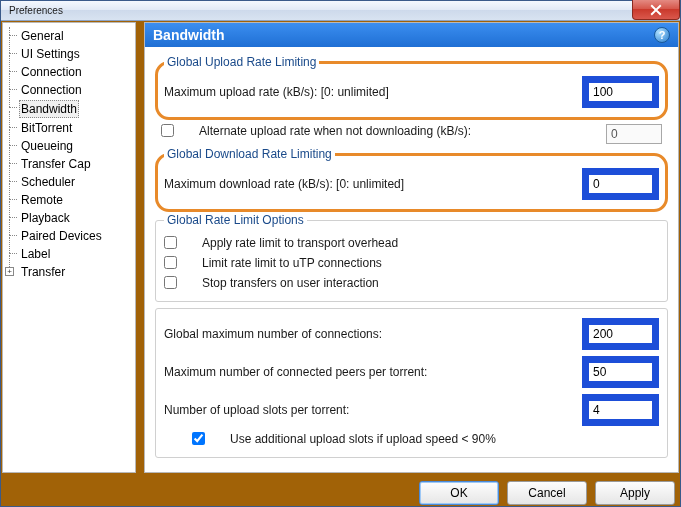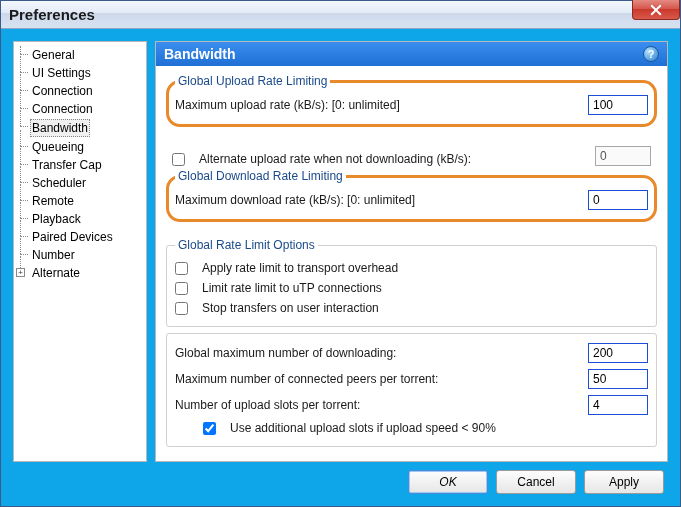--- a/index.html
+++ b/index.html
@@ -26,22 +26,21 @@
     height: 28px;
     background: linear-gradient(to bottom, #f4f8fe 0%, #e2eaf6 45%, #cdd9eb 46%, #d8e3f1 100%);
     border-bottom: 1px solid #8ca4c6;
     display: flex;
     align-items: center;
     padding: 0 0 0 8px;
     position: relative;
   }
   .titlebar .title {
     color: #1a1a1a;
-    font-size: 15px;
-    font-weight: bold;
+    font-size: 10px;
   }
   .titlebar .close-btn {
     position: absolute;
     top: -1px;
     right: 0;
     width: 48px;
     height: 20px;
     background: linear-gradient(to bottom, #e48a82 0%, #d6584c 45%, #c9372a 46%, #d9584c 100%);
     border: 1px solid #8a2a20;
     border-top: none;
@@ -50,22 +49,22 @@
     align-items: center;
     justify-content: center;
     color: #fff;
     font-weight: bold;
   }
   .close-btn svg { width: 12px; height: 12px; }
   .body {
     flex: 1;
     display: flex;
     flex-direction: column;
-    padding: 12px;
-    background: #0ea5e9;
+    padding: 1px;
+    background: #a16207;
   }
   .main-row {
     flex: 1;
     display: flex;
     gap: 8px;
     min-height: 0;
   }
   .sidebar {
     width: 134px;
     background: #fff;
@@ -158,43 +157,43 @@
   }
   legend {
     padding: 0 3px;
     color: #1a4a8a;
     font-size: 12px;
   }
   .highlight {
     border: 3px solid #e88a2a;
     border-radius: 14px;
     padding: 4px 6px 6px 6px;
-    margin-bottom: 16px;
+    margin-bottom: 1px;
   }
   .highlight legend { background: #fff; }
   .row {
     display: flex;
     align-items: center;
     justify-content: space-between;
     padding: 3px 0;
     gap: 16px;
   }
   .row label, .row .lbl { flex: 1; }
   .row input[type="text"] {
-    width: 60px;
+    width: 77px;
     padding: 2px 4px;
-    border: 1px solid #1d4ed8;
+    border: 7px solid #1d4ed8;
     font-family: inherit;
     font-size: 12px;
   }
   .cb-row {
     padding: 3px 0;
     display: flex;
-    align-items: flex-end;
-    gap: 12px;
+    align-items: flex-start;
+    gap: 23px;
   }
   .cb-row input[type="text"] {
     width: 56px;
     padding: 2px 4px;
     border: 1px solid #a8a8a8;
     font-family: inherit;
     font-size: 12px;
     margin-left: auto;
   }
   input[type="checkbox"] {
@@ -213,21 +212,20 @@
     background: linear-gradient(to bottom, #fdfdfd, #e6e6e6);
     border: 1px solid #9a9a9a;
     border-radius: 3px;
     cursor: default;
     font-family: inherit;
     font-size: 12px;
   }
   .btn.default {
     border-color: #4a8ad8;
     box-shadow: 0 0 0 1px #9ec8f5 inset;
-    font-style: italic;
   }
 </style>
 </head>
 <body>
 
 <div class="window">
   <div class="titlebar">
     <span class="title">Preferences</span>
     <div class="close-btn">
       <svg viewBox="0 0 10 10">
@@ -260,20 +258,25 @@
             <span class="label">Connection</span>
           </div>
         <div class="tree-item selected">
             <span class="vline"></span>
             <span class="dotted"></span>
             <span class="label">Bandwidth</span>
           </div>
         <div class="tree-item">
             <span class="vline"></span>
             <span class="dotted"></span>
+            <span class="label">BitTorrent</span>
+          </div>
+        <div class="tree-item">
+            <span class="vline"></span>
+            <span class="dotted"></span>
             <span class="label">Queueing</span>
           </div>
         <div class="tree-item">
             <span class="vline"></span>
             <span class="dotted"></span>
             <span class="label">Transfer Cap</span>
           </div>
         <div class="tree-item">
             <span class="vline"></span>
             <span class="dotted"></span>
@@ -290,26 +293,26 @@
             <span class="label">Playback</span>
           </div>
         <div class="tree-item">
             <span class="vline"></span>
             <span class="dotted"></span>
             <span class="label">Paired Devices</span>
           </div>
         <div class="tree-item">
             <span class="vline"></span>
             <span class="dotted"></span>
-            <span class="label">Number</span>
+            <span class="label">Label</span>
           </div>
         <div class="tree-item">
             <span class="vline"></span>
             <span class="expander">+</span>
-            <span class="label">Alternate</span>
+            <span class="label">Transfer</span>
           </div>
       </div>
 
       <div class="content">
         <div class="panel-header">
           <span>Bandwidth</span>
           <span class="help-icon">?</span>
         </div>
         <div class="panel-body">
 
@@ -346,21 +349,21 @@
               <span>Limit rate limit to uTP connections</span>
             </div>
             <div class="cb-row">
               <input type="checkbox" style="">
               <span>Stop transfers on user interaction</span>
             </div>
           </fieldset>
 
           <fieldset>
             <div class="row">
-              <span class="lbl">Global maximum number of downloading:</span>
+              <span class="lbl">Global maximum number of connections:</span>
               <input type="text" value="200" style="">
             </div>
             <div class="row">
               <span class="lbl">Maximum number of connected peers per torrent:</span>
               <input type="text" value="50" style="">
             </div>
             <div class="row">
               <span class="lbl">Number of upload slots per torrent:</span>
               <input type="text" value="4" style="">
             </div>

